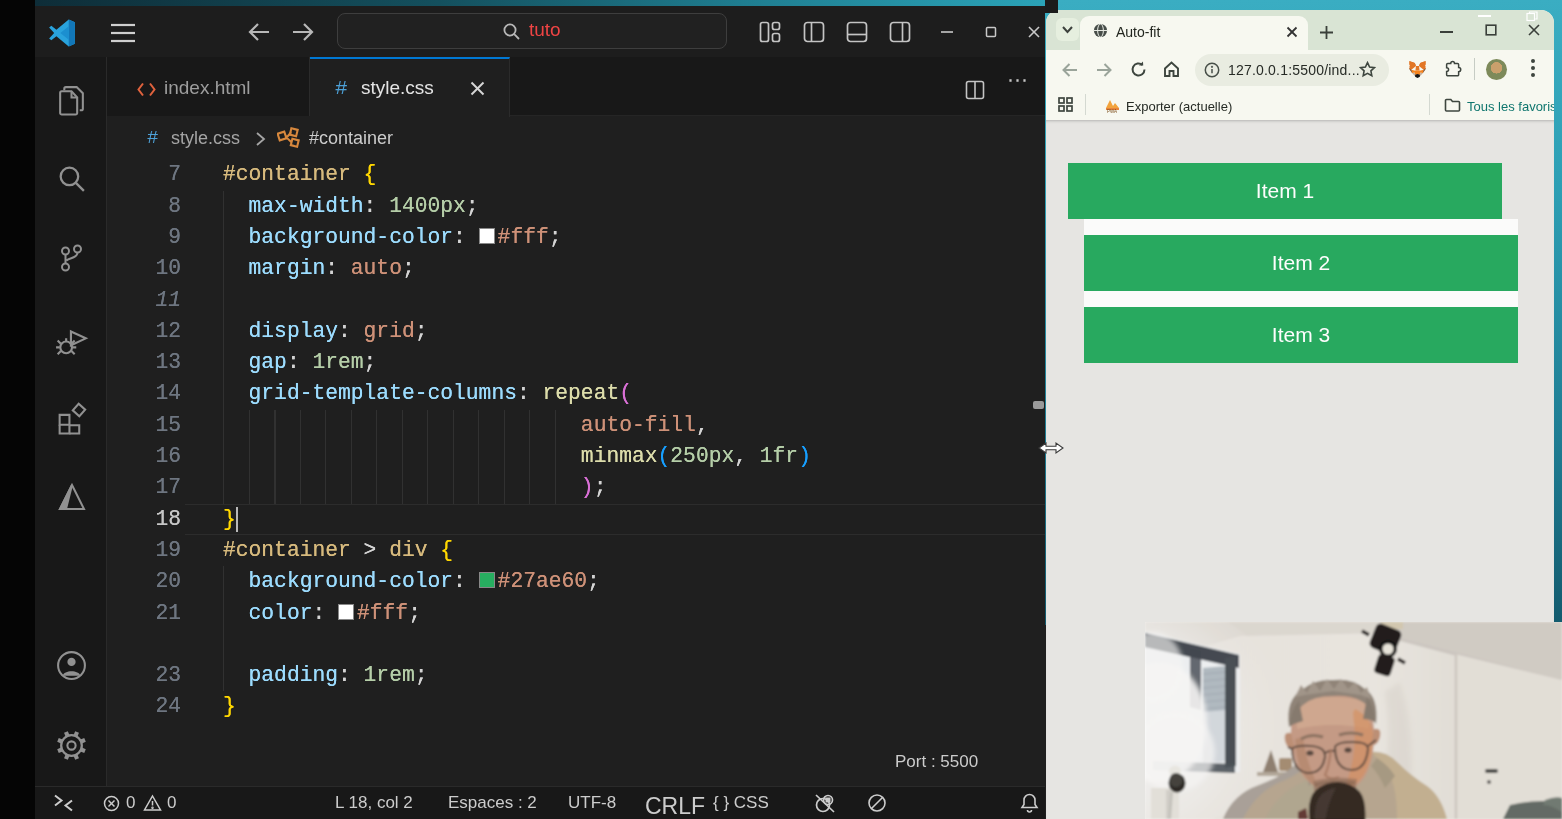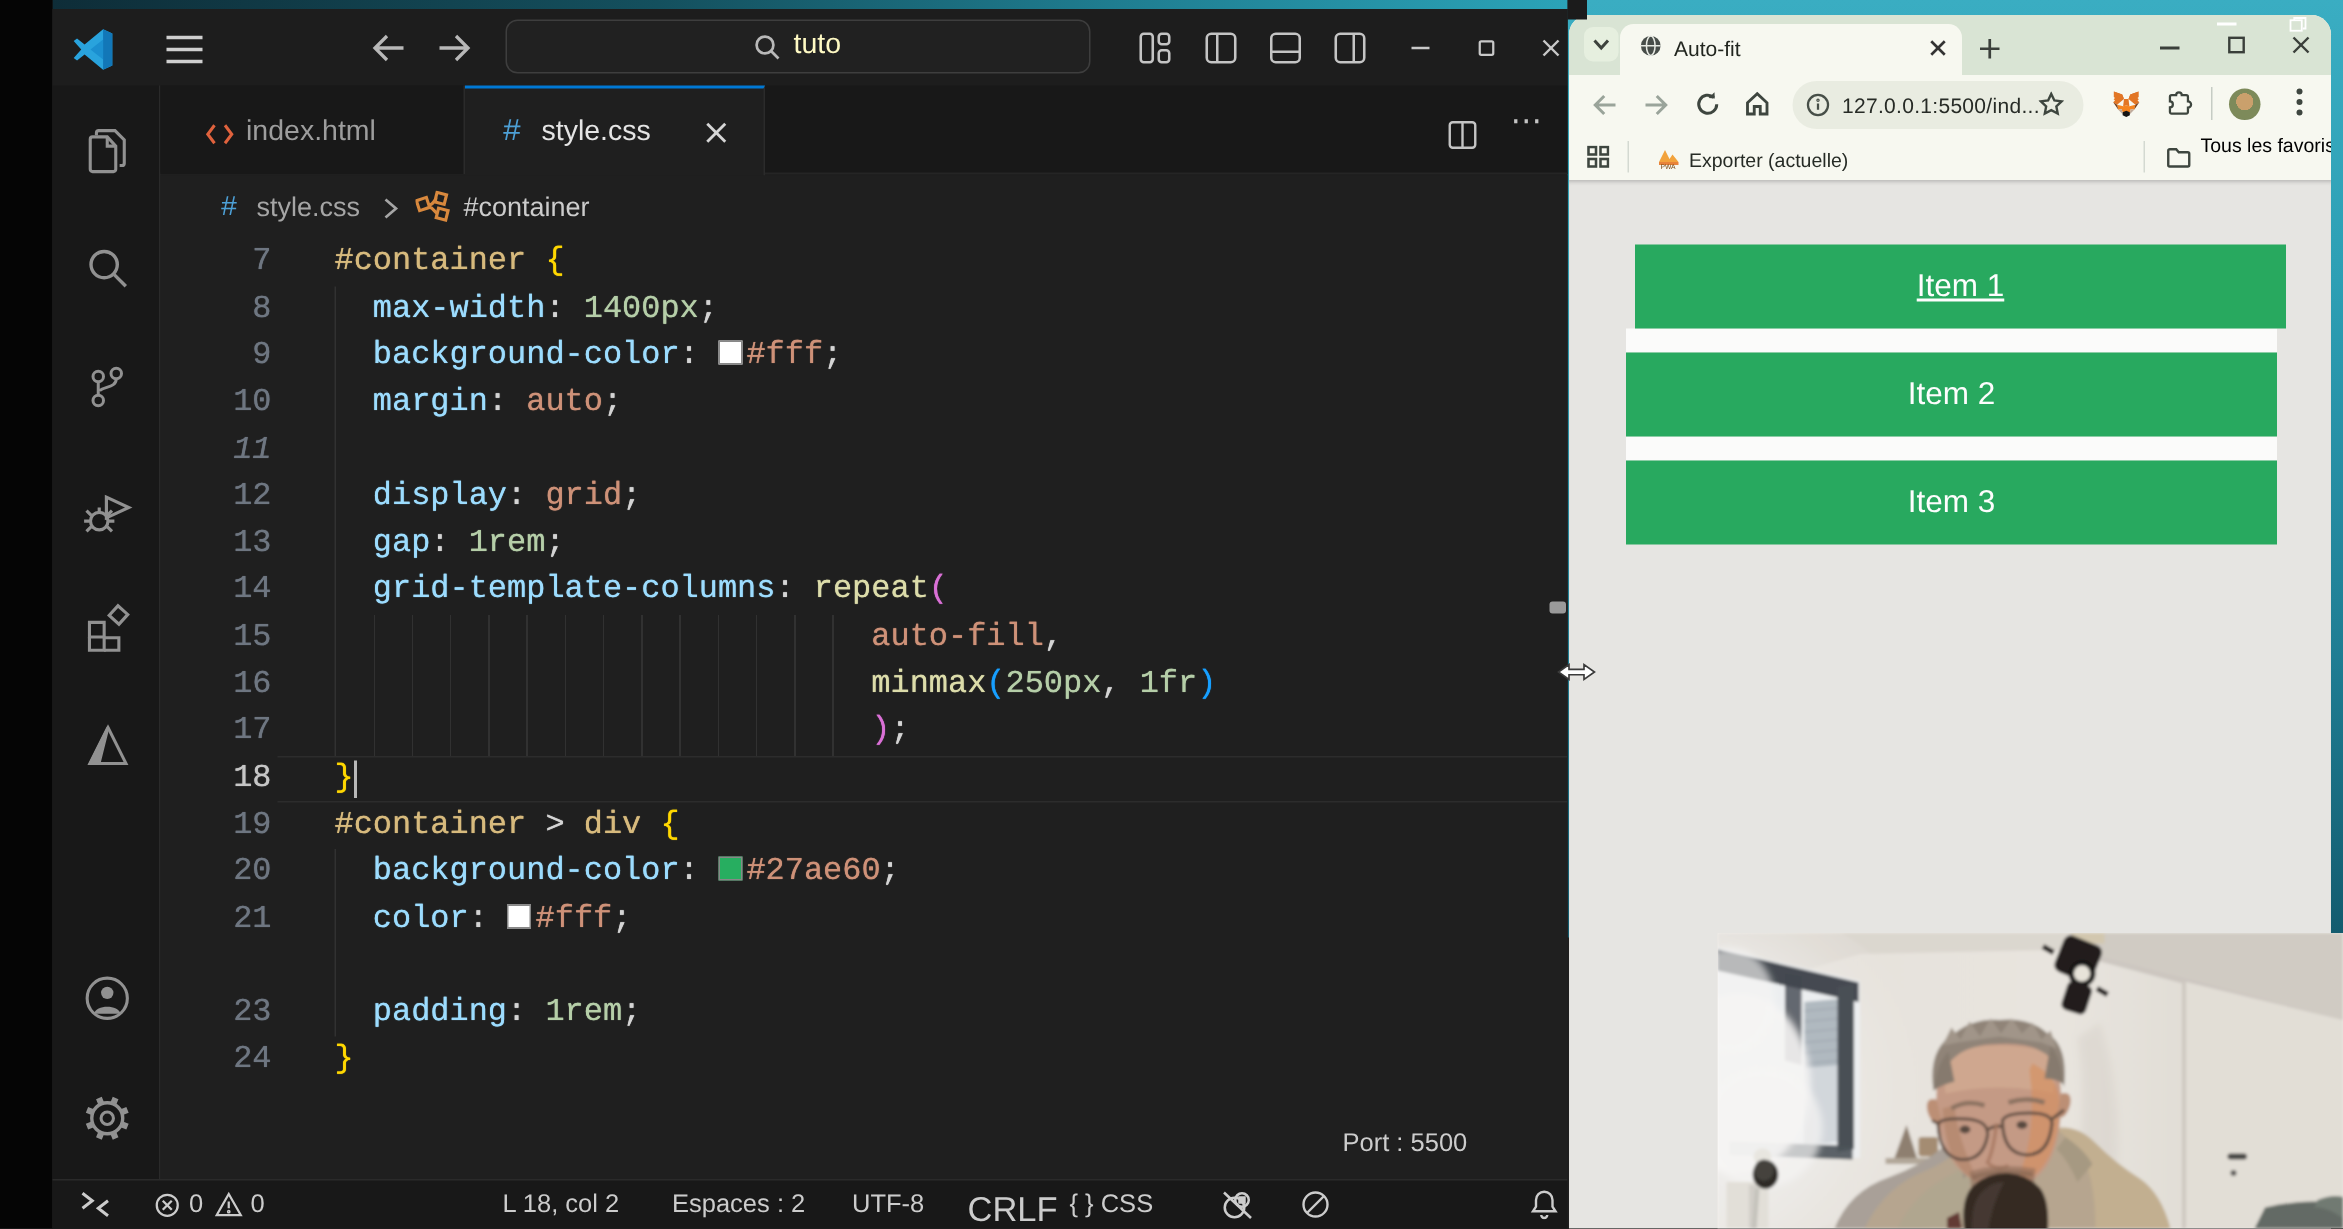--- a/index.html
+++ b/index.html
@@ -42,21 +42,21 @@
     </svg>
     <svg class="abs" style="left:256px;top:15px;" width="24" height="22" viewBox="0 0 24 22" stroke="#b8b8b8" stroke-width="2.2" fill="none">
       <path d="M2 11 H21 M13 3 L21 11 L13 19"></path>
     </svg>
 
     <div class="abs" style="left:302px;top:7px;width:390px;height:36px;background:#212121;border:1px solid #3e3e3e;border-radius:8px;"></div>
     <svg class="abs" style="left:467px;top:16px;" width="19" height="19" viewBox="0 0 19 19" stroke="#b8b8b8" stroke-width="1.8" fill="none">
       <circle cx="8" cy="8" r="5.6"></circle>
         <line x1="12.2" y1="12.2" x2="17" y2="17"></line>
     </svg>
-    <div class="abs" style="left:494px;top:13px;color:#fef9c3;font-size:19px;">tuto</div>
+    <div class="abs" style="left:494px;top:13px;color:#ef4444;font-size:19px;">tuto</div>
 
     <svg class="abs" style="left:723px;top:14px;" width="24" height="24" viewBox="0 0 24 24" stroke="#c4c4c4" stroke-width="1.7" fill="none">
       <rect x="2.5" y="2.5" width="8" height="19" rx="2"></rect>
         <rect x="14.5" y="2.5" width="7" height="7" rx="2"></rect>
         <rect x="14.5" y="13.5" width="7" height="8" rx="2"></rect>
     </svg>
     <svg class="abs" style="left:767px;top:14px;" width="24" height="24" viewBox="0 0 24 24" stroke="#c4c4c4" stroke-width="1.7" fill="none">
       <rect x="2.5" y="2.5" width="19" height="19" rx="3"></rect>
         <line x1="9.5" y1="3" x2="9.5" y2="21"></line>
     </svg>
@@ -344,27 +344,27 @@
     <svg class="abs" style="left:58px;top:87px;" width="17" height="16" viewBox="0 0 17 16">
       <path fill="#f2a33c" d="M2 11 L6 3 L9 9 L11 6 L15 11 Z"></path>
       <path fill="#e8833a" d="M2 11 h13 v2 h-13 Z"></path>
       <text x="3" y="15.5" font-size="4.5" fill="#7a4a16" font-family="Liberation Sans">PWA</text>
     </svg>
     <div class="abs" style="left:80px;top:89px;color:#262b25;font-size:13px;white-space:nowrap;">Exporter (actuelle)</div>
     <div class="abs" style="left:383px;top:84px;width:1px;height:21px;background:#d4d9d1;"></div>
     <svg class="abs" style="left:398px;top:88px;" width="17" height="14" viewBox="0 0 17 14" stroke="#3e463f" stroke-width="1.6" fill="none">
       <path d="M1.5 3 V12 a1 1 0 0 0 1 1 H14.5 a1 1 0 0 0 1 -1 V4.5 a1 1 0 0 0 -1 -1 H8.5 L6.8 1.5 H2.5 a1 1 0 0 0 -1 1 Z"></path>
     </svg>
-    <div class="abs" style="left:421px;top:79px;color:#000000;font-size:13px;white-space:nowrap;">Tous les favoris</div>
+    <div class="abs" style="left:421px;top:89px;color:#0f766e;font-size:13px;white-space:nowrap;">Tous les favoris</div>
 
     <div class="abs" style="left:0;top:110px;width:508px;height:699px;background:#e6e5e2;box-shadow:inset 0 3px 3px -2px rgba(0,0,0,.22);"></div>
 
     <div class="abs" style="left:38px;top:209px;width:434px;height:16px;background:#fbfbfa;"></div>
     <div class="abs" style="left:38px;top:281px;width:434px;height:16px;background:#fbfbfa;"></div>
-    <div class="abs greenbar" style="left:44px;top:153px;text-decoration:underline;">Item 1</div>
+    <div class="abs greenbar" style="left:22px;top:153px;">Item 1</div>
     <div class="abs greenbar" style="left:38px;top:225px;">Item 2</div>
     <div class="abs greenbar" style="left:38px;top:297px;">Item 3</div>
   </div>
   <style>
     .greenbar { width:434px; height:56px; background:#28a95f; color:#fdfdfd;
       font-size:21px; text-align:center; line-height:56px; }
   </style>
 
   <div class="abs" style="left:1045px;top:0;width:13px;height:13px;background:#1b1b1b;"></div>
 

